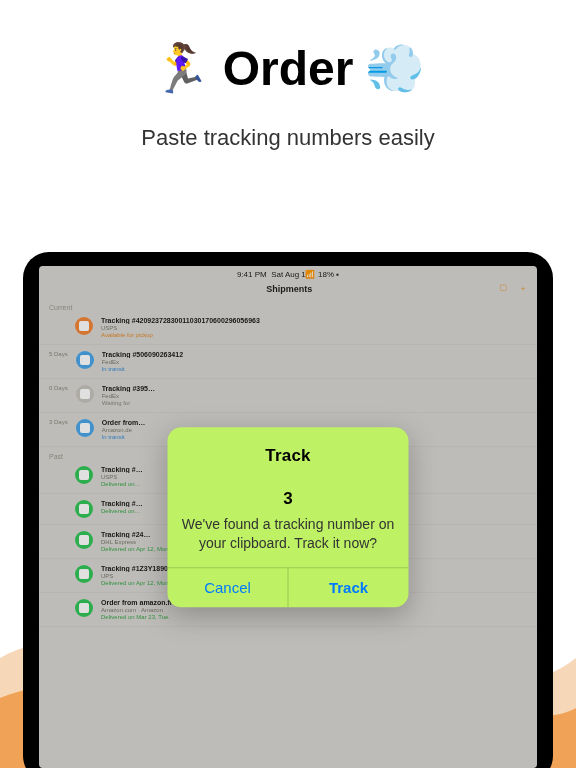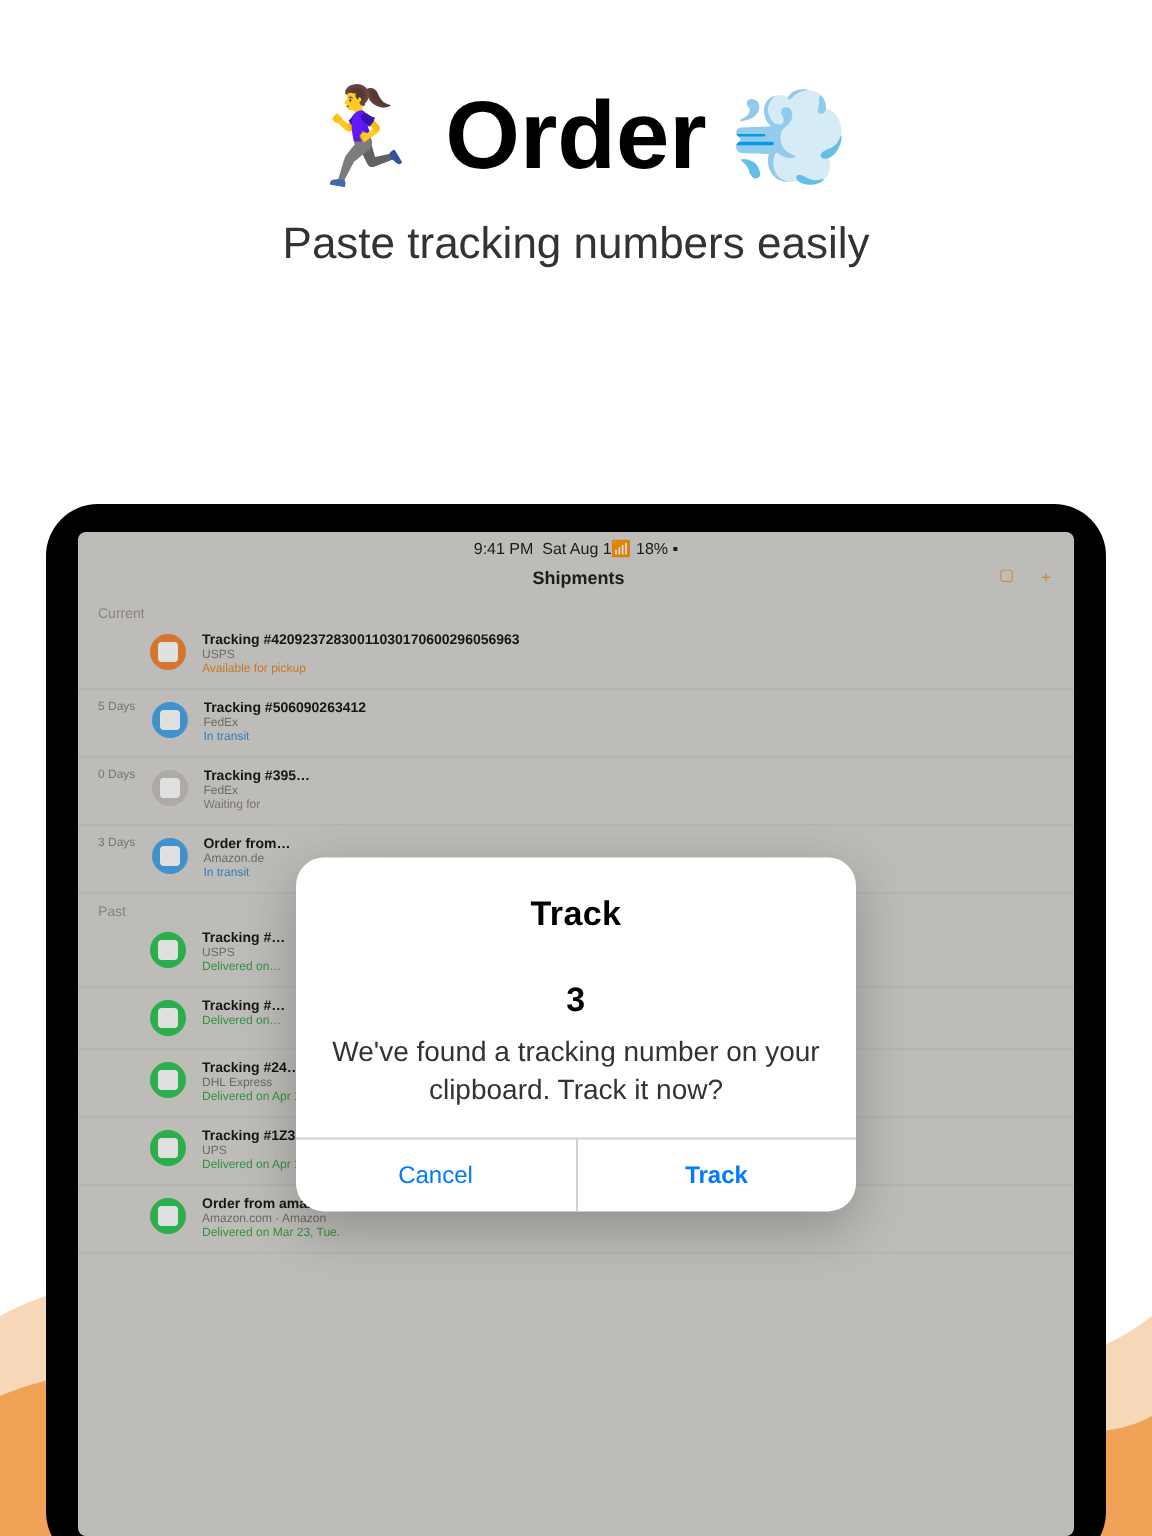--- a/index.html
+++ b/index.html
@@ -1,19 +1,19 @@
 <!DOCTYPE html>
 <html><head>
 <meta charset="utf-8">
 <style>
 *{margin:0;padding:0;box-sizing:border-box;font-family:-apple-system,BlinkMacSystemFont,"Segoe UI",Helvetica,Arial,sans-serif}
 body{width:576px;height:768px;background:#fff;overflow:hidden;position:relative}
 .hero{text-align:center;padding:40px 20px 30px}
 .hero-title{font-size:48px;font-weight:800;color:#000;display:flex;align-items:center;justify-content:center;gap:12px}
-.hero-sub{font-size:22px;color:#333;margin-top:12px;font-weight:400}
+.hero-sub{font-size:22px;color:#333;margin-top:28px;font-weight:400}
 .wave{position:absolute;left:0;right:0;bottom:0;height:230px;pointer-events:none}
 .wave svg{width:100%;height:100%}
 .ipad-wrap{position:absolute;left:50%;transform:translateX(-50%);bottom:-14px;width:530px;height:530px}
 .ipad{width:100%;height:100%;background:#000;border-radius:26px;padding:14px 16px}
 .screen{width:100%;height:100%;background:#d9d7d2;border-radius:4px;position:relative;overflow:hidden;font-size:8px;color:#444}
 .scrim{position:absolute;inset:0;background:rgba(0,0,0,0.12)}
 .status{display:flex;justify-content:center;padding:4px 10px 2px;color:#222}
 .title-row{display:flex;align-items:center;justify-content:center;padding:2px 10px 4px}
 .title-row .ctr{flex:1;text-align:center;font-weight:600;font-size:9px;color:#222}
 .topicons{display:flex;gap:12px;color:#e69a3c}
@@ -27,26 +27,26 @@
 .b-green{background:#34c759}
 .rc{flex:1;min-width:0}
 .rt{font-weight:600;color:#1a1a1a;font-size:7px;white-space:nowrap;overflow:hidden;text-overflow:ellipsis}
 .rs1{color:#7a7870;font-size:6px;margin-top:1px}
 .rs2{font-size:6px;margin-top:1px}
 .st-orange{color:#e08a2e}
 .st-blue{color:#3b8fd6}
 .st-grey{color:#8a877f}
 .st-green{color:#3aa64a}
 .days{font-size:6px;color:#8a877f;min-width:18px}
-.alert{position:absolute;left:50%;top:50%;transform:translate(-50%,-50%);width:280px;background:#ffffff;border-radius:14px;overflow:hidden;box-shadow:0 8px 28px rgba(0,0,0,0.25)}
+.alert{position:absolute;left:50%;top:50%;transform:translate(-50%,-50%);width:241px;background:#bef264;border-radius:14px;overflow:hidden;box-shadow:0 8px 28px rgba(0,0,0,0.25)}
 .alert-body{padding:18px 14px 14px;text-align:center}
 .alert-title{font-size:17px;font-weight:700;color:#000;line-height:1.25;letter-spacing:.2px}
 .alert-msg{font-size:14px;color:#333;margin-top:6px;line-height:1.35}
 .alert-btns{display:flex;border-top:1px solid rgba(0,0,0,0.18)}
-.alert-btn{flex:1;padding:11px 0;font-size:12px;color:#007aff;background:transparent;border:0;cursor:pointer}
+.alert-btn{flex:1;padding:11px 0;font-size:15px;color:#007aff;background:transparent;border:0;cursor:pointer}
 .alert-btn+.alert-btn{border-left:1px solid rgba(0,0,0,0.18);font-weight:600}
 </style>
 </head>
 <body>
 
 <div class="hero">
   <div class="hero-title">
     <span>🏃‍♀️</span>
     <span>Order</span>
     <span>💨</span>

